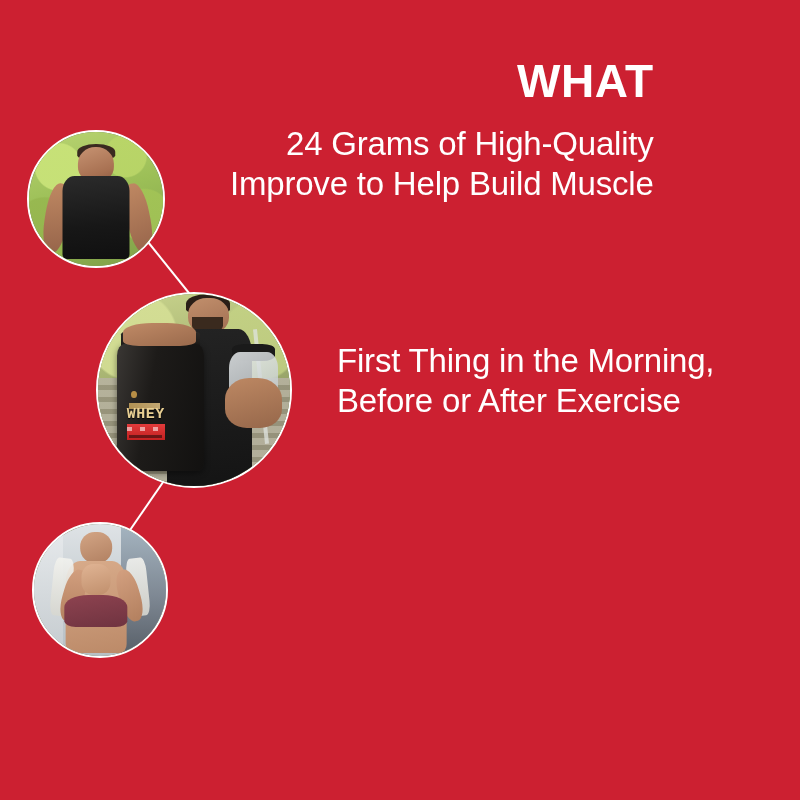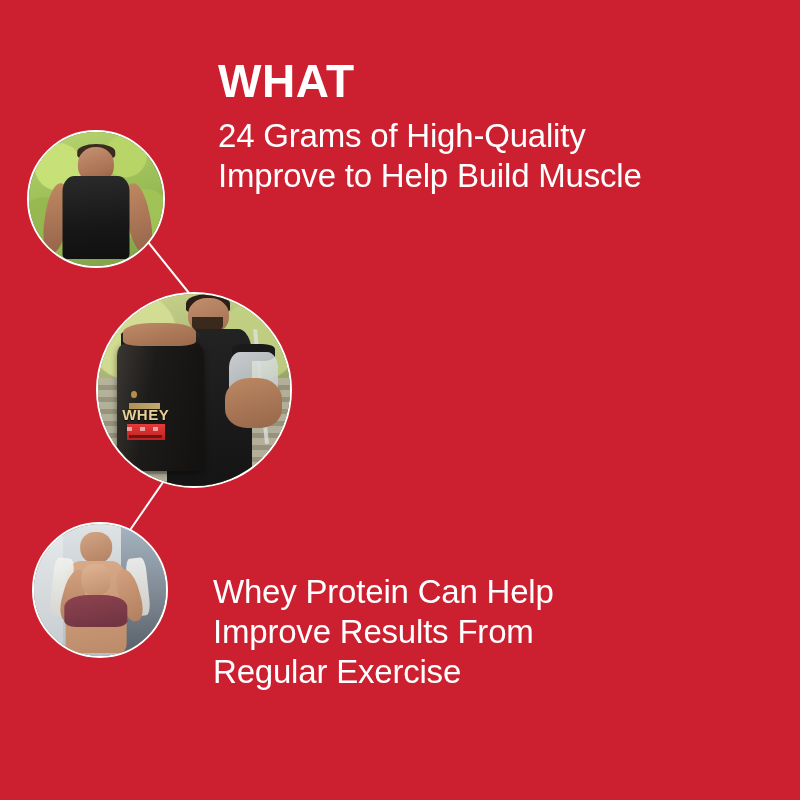--- a/index.html
+++ b/index.html
@@ -154,21 +154,21 @@
   .whey-smalltext {
     position:absolute; left:14%; top:47%;
     width:36%; height:4%;
     background:linear-gradient(90deg,#c9a45c,#e0c183);
     opacity:.85;
   }
   .whey-wordmark {
     position:absolute; left:13%; top:51%;
     width:40%; height:10%;
     display:flex; align-items:center; justify-content:center;
-    font-family:Liberation Sans, sans-serif;
+    font-family:Liberation Mono, monospace;
     font-weight:bold;
     font-size:15px;
     letter-spacing:.5px;
     color:#e8cf93;
     text-shadow:0 1px 1px rgba(0,0,0,.8);
   }
   .whey-redband {
     position:absolute; left:11%; top:63%;
     width:44%; height:13%;
     background:linear-gradient(180deg,#e23b3b 0%,#c22020 100%);
@@ -284,22 +284,22 @@
   }
   .body-text {
     font-family:"Liberation Sans", sans-serif;
     font-weight:normal;
     font-size:33px;
     line-height:40px;
     color:#FFFFFF;
     letter-spacing:-.2px;
     white-space:nowrap;
   }
-  #block-what { left:218px; top:58px; }
-  #block-what .body-text { margin-top:12px; }
+  #block-what { left:230px; top:58px;text-align:right; }
+  #block-what .body-text { margin-top:20px; }
   #block-when { left:337px; top:333px; }
   #block-when .body-text { margin-top:8px; }
   #block-why  { left:213px; top:564px; }
   #block-why  .body-text { margin-top:8px; }
 </style>
 </head>
 <body>
 
 <div id="infographic">
 
@@ -363,23 +363,22 @@
 
   <div id="block-what" class="block">
     <div class="heading">WHAT</div>
     <div class="body-text">
       <div>24 Grams of High-Quality</div>
       <div>Improve to Help Build Muscle</div>
     </div>
   </div>
 
   <div id="block-when" class="block">
+    <div class="body-text">
+      <div>First Thing in the Morning,</div>
+      <div>Before or After Exercise</div>
+    </div>
   </div>
 
   <div id="block-why" class="block">
-    <div class="body-text">
-      <div>Whey Protein Can Help</div>
-      <div>Improve Results From</div>
-      <div>Regular Exercise</div>
-    </div>
   </div>
 
 </div>
 
 </body></html>

